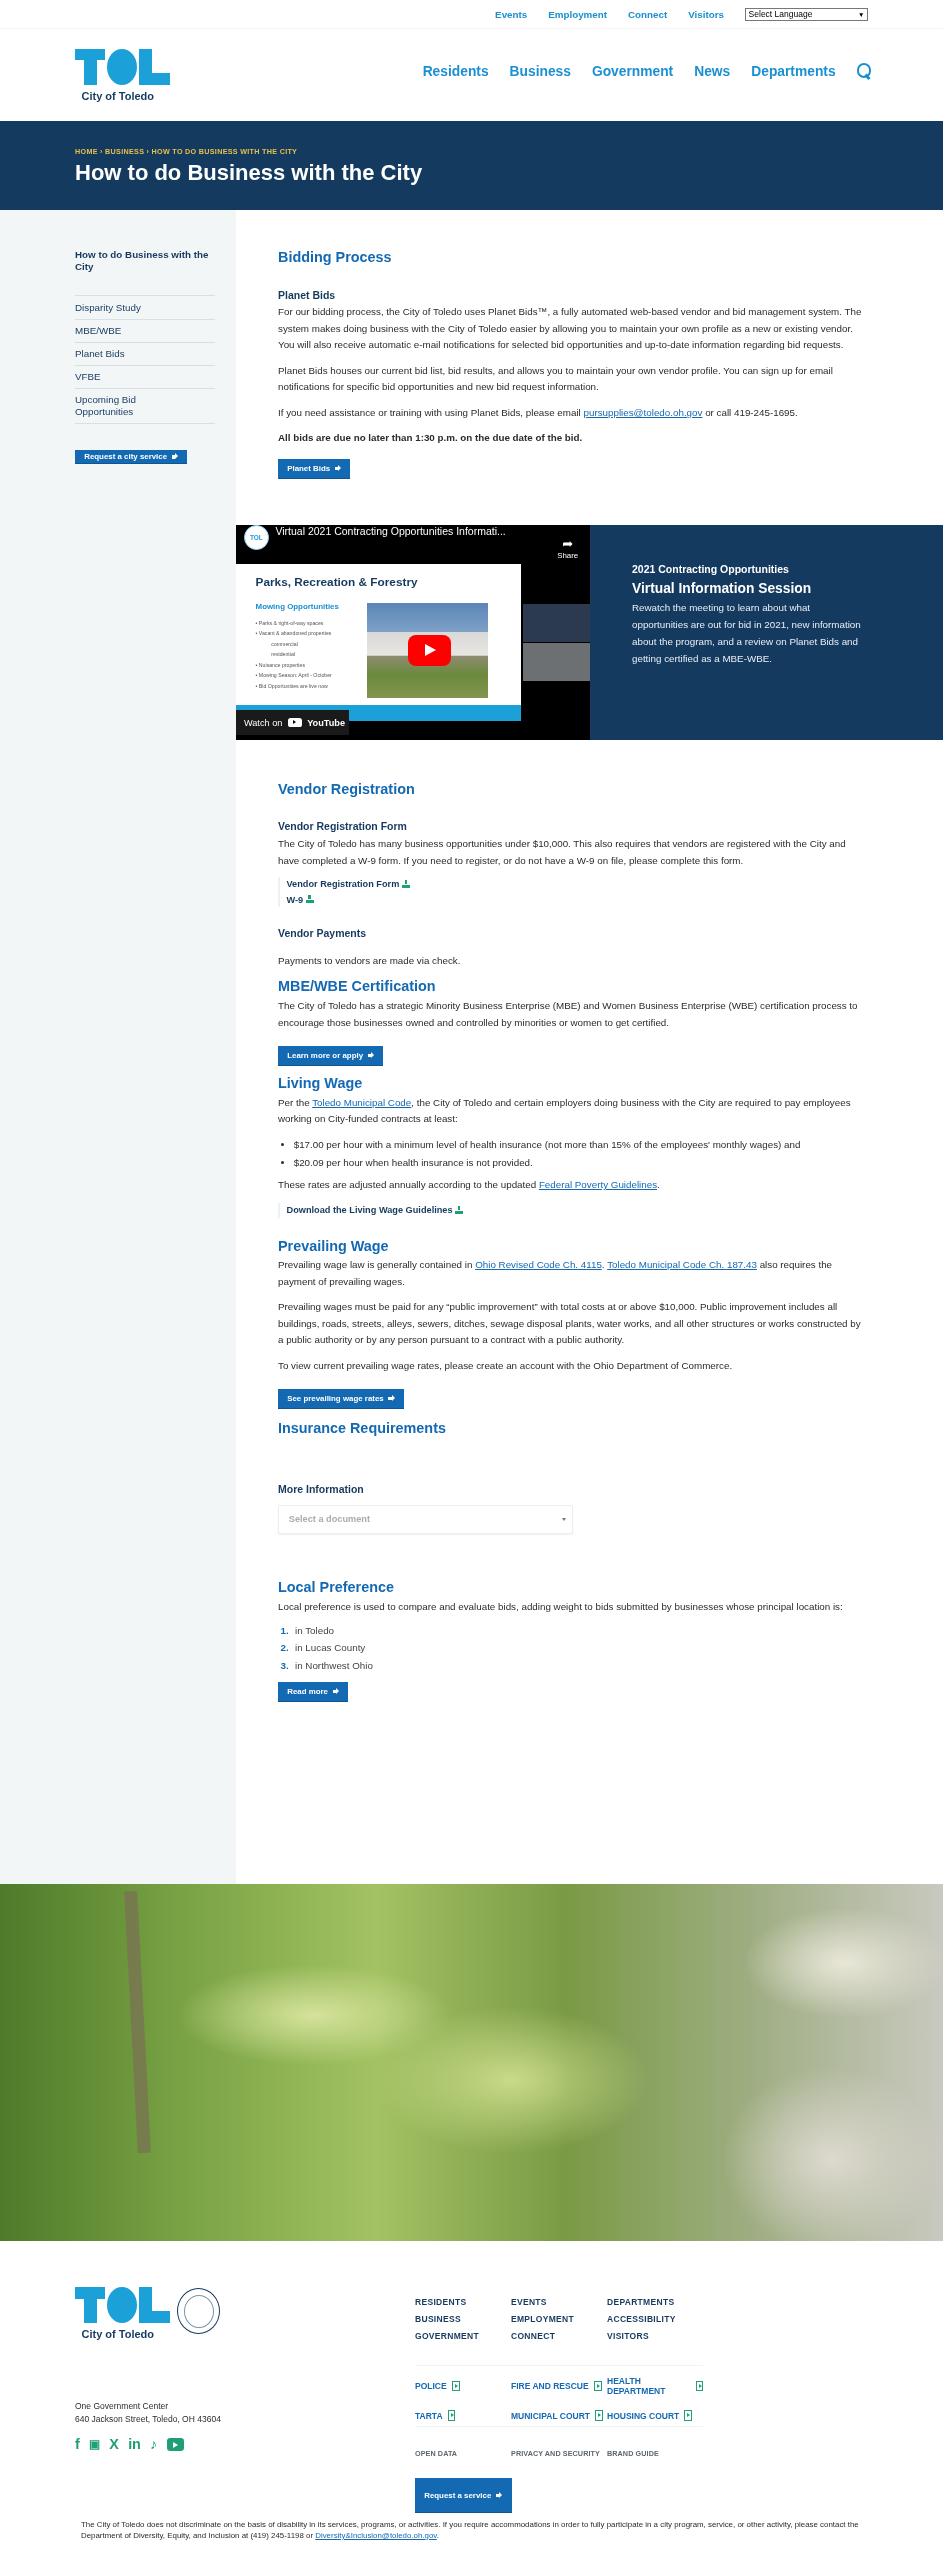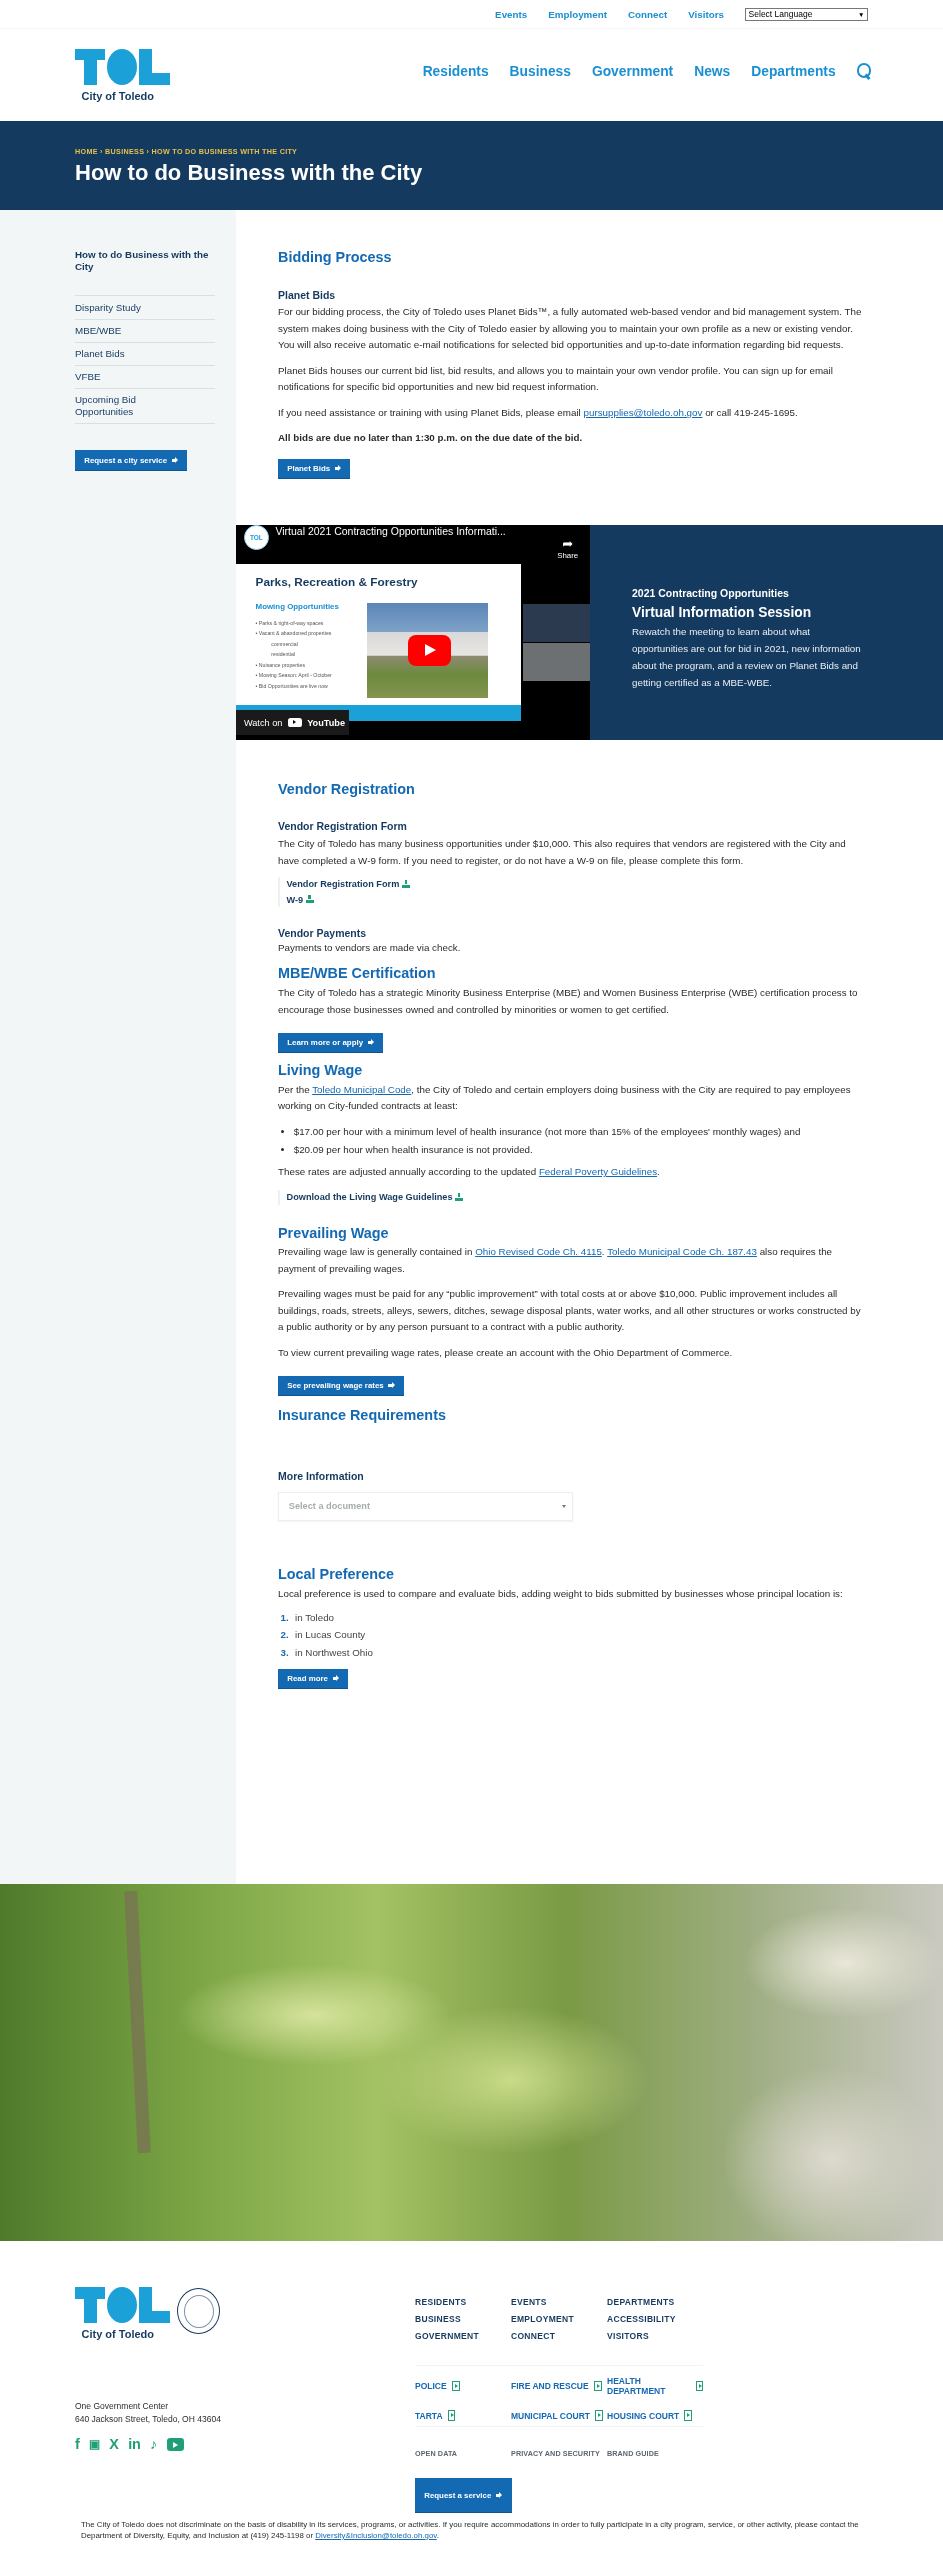--- a/index.html
+++ b/index.html
@@ -38,21 +38,21 @@
 
 
 .body-wrap{display:flex;position:relative}
 .sidebar{width:236px;background:#f2f6f7;padding:39px 0 0 75px;min-height:1674px}
 .side-title{font-size:9.8px;font-weight:700;color:#163a5f;width:140px;line-height:12.4px;padding-bottom:21.6px;border-bottom:0.7px solid #d9e0e3}
 .side-item{display:block;width:140px;padding:5.2px 0;font-size:9.8px;color:#163a5f;border-bottom:0.7px solid #d9e0e3;line-height:11.8px}
 .btn{display:inline-flex;align-items:center;gap:4.6px;background:#1469b3;color:#fff;font-weight:700;font-size:7.9px;padding:0 9.2px;height:20px;border-bottom:1.3px solid #0f5592}
 .btn .arrow{display:inline-block;width:6.5px;height:6.5px;position:relative}
 .btn .arrow:before{content:"";position:absolute;left:0;top:2px;width:3.3px;height:3.3px;background:#fff}
 .btn .arrow:after{content:"";position:absolute;left:3.3px;top:0;border-left:3.9px solid #fff;border-top:3.3px solid transparent;border-bottom:3.3px solid transparent}
-.side-btn{margin-top:26px;font-size:7.9px;height:21px;padding:0 9.2px}
+.side-btn{margin-top:26px;font-size:7.9px;height:14px;padding:0 9.2px}
 
 .content{flex:1;position:relative}
 .section{padding:0 0 0 42px;width:629px}
 .h2{color:#1469b3;font-size:14.4px;font-weight:700;font-family:"Liberation Sans",sans-serif}
 .h3{color:#163a5f;font-size:10.5px;font-weight:700}
 .p{font-size:9.8px;line-height:16.4px;color:#2b2b2b}
 .bold{font-weight:700}
 .dl{display:block;border-left:2px solid #eef1f2;padding:2.6px 0 2.6px 6.5px;font-weight:700;color:#163a5f;font-size:9.2px}
 .dl-icon{display:inline-block;width:7.9px;height:8.5px;position:relative;vertical-align:-0.7px;margin-left:2.6px}
 .dl-icon:before{content:"";position:absolute;left:2.6px;top:0;width:2.6px;height:4.6px;background:#1f9e78}
@@ -73,21 +73,21 @@
 .slide-img{position:absolute;left:131px;top:39px;width:121px;height:95px;background:linear-gradient(180deg,#5b86b8 0%,#7ea1c6 30%,#d9d9d9 31%,#e8e6e2 55%,#8f8b71 56%,#6b8a3d 75%,#84944f 100%)}
 .slide-foot{position:absolute;left:0;bottom:0;width:285px;height:15.7px;background:#1ca0d8}
 .play{position:absolute;left:172px;top:110px;width:43px;height:31px;background:#f00;border-radius:7.9px}
 .play:after{content:"";position:absolute;left:17px;top:9.2px;border-left:11.8px solid #fff;border-top:6.5px solid transparent;border-bottom:6.5px solid transparent}
 .cam1{position:absolute;left:287px;top:79px;width:67px;height:38px;background:#2b3a4e}
 .cam2{position:absolute;left:287px;top:118px;width:67px;height:38px;background:#6d7072}
 .watch{position:absolute;left:0;bottom:4.6px;width:113px;height:25px;background:#1a1a1a;display:flex;align-items:center;gap:5.2px;padding-left:7.9px;color:#fff;font-size:9.2px}
 .yt-box{width:14.4px;height:9.8px;background:#fff;border-radius:2.6px;position:relative}
 .yt-box:after{content:"";position:absolute;left:5.2px;top:2.6px;border-left:3.9px solid #000;border-top:2.6px solid transparent;border-bottom:2.6px solid transparent}
 .yt-word{font-weight:700;font-size:9.2px}
-.video-info{flex:1;background:#143a60;padding:62px 0 0 42px}
+.video-info{flex:1;background:#143a60;padding:38px 0 0 42px}
 .vi-kicker{color:#fff;font-size:10.5px;font-weight:700}
 .vi-title{color:#fff;font-size:13.8px;font-weight:700;margin-top:6.5px}
 .vi-text{color:#e9eef3;font-size:9.8px;line-height:17px;margin-top:2.6px;width:236px}
 
 
 ul.bullets{padding-left:15.7px;font-size:9.8px;line-height:14.4px;margin-top:10.5px}
 ul.bullets li{margin-bottom:3.9px}
 ol.num{list-style:none;margin-top:9.2px}
 ol.num li{font-size:9.8px;line-height:11.8px;margin-bottom:5.9px;color:#444}
 ol.num .n{color:#1469b3;font-weight:700;display:inline-block;width:17px;padding-left:2.6px}
@@ -245,21 +245,21 @@
 
     <section class="section" style="padding-top:41px">
       <h2 class="h2">Vendor Registration</h2>
       <h3 class="h3" style="margin-top:23.6px">Vendor Registration Form</h3>
       <p class="p" style="margin-top:3.9px">The City of Toledo has many business opportunities under $10,000. This also requires that vendors are registered with the City and have completed a W-9 form. If you need to register, or do not have a W-9 on file, please complete this form.</p>
       <div style="margin-top:7.9px">
         <a href="#" class="dl"><span>Vendor Registration Form</span><span class="dl-icon"></span></a>
         <a href="#" class="dl"><span>W-9</span><span class="dl-icon"></span></a>
       </div>
       <h3 class="h3" style="margin-top:19.6px">Vendor Payments</h3>
-      <p class="p" style="margin-top:1px">Payments to vendors are made via check.</p>
+      <p class="p" style="margin-top:14px">Payments to vendors are made via check.</p>
     </section>
 
     <section class="section" style="padding-top:9.2px">
       <h2 class="h2">MBE/WBE Certification</h2>
       <p class="p" style="margin-top:3.9px">The City of Toledo has a strategic Minority Business Enterprise (MBE) and Women Business Enterprise (WBE) certification process to encourage those businesses owned and controlled by minorities or women to get certified.</p>
       <a href="#" class="btn" style="margin-top:14.4px">
         <span>Learn more or apply</span>
         <span class="arrow"></span>
       </a>
     </section>

